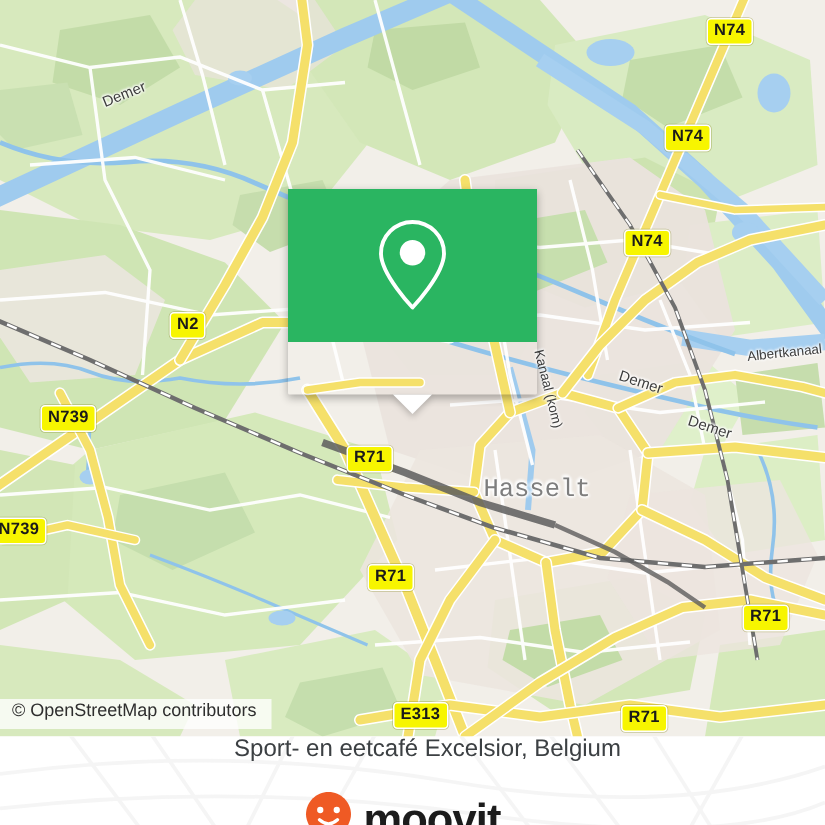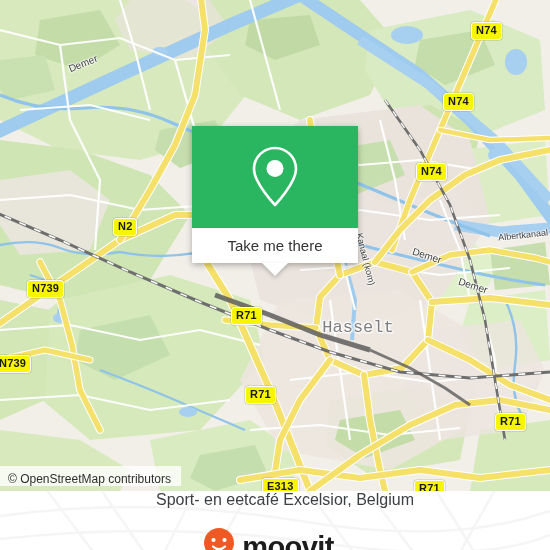--- a/index.html
+++ b/index.html
@@ -35,21 +35,20 @@
     border-radius: 3px;
     color: #1a1a1a;
     font-size: 11px;
     font-weight: bold;
     line-height: 13px;
     padding: 1px 4px 2px 4px;
     letter-spacing: 0.2px;
     box-shadow: 0 0 0 0.5px rgba(120,120,0,0.35);
     white-space: nowrap;
     font-family: "Liberation Sans", sans-serif;
-    margin-top: 10px;
   }
   
   .placelabel {
     position: absolute;
     color: #7e7e7e;
     font-size: 17px;
     font-family: Liberation Mono, monospace;
     white-space: nowrap;
     text-shadow:
       1px 0 2px #fff, -1px 0 2px #fff, 0 1px 2px #fff, 0 -1px 2px #fff,
@@ -96,21 +95,21 @@
     border-right: 13px solid transparent;
     border-top: 13px solid #ffffff;
     filter: drop-shadow(0 2px 2px rgba(0,0,0,0.22));
   }
   
   #attrib {
     position: absolute;
     left: 0; top: 466px;
     height: 20px;
     padding: 0 10px 0 8px;
-    display: flex; align-items: flex-end;
+    display: flex; align-items: flex-start;
     background: rgba(255,255,255,0.78);
     color: #2e2e2e;
     font-size: 12px;
     font-family: "Liberation Sans", sans-serif;
     white-space: nowrap;
   }
   
   #footer {
     position: absolute;
     left: 0; top: 491px;
@@ -333,23 +332,20 @@
     <div class="shield" style="left:495px; top:403px;">R71</div>
     <div class="shield" style="left:414px; top:470px;">R71</div>
 
     <div id="callout">
       <div id="callout-head">
         <svg width="56" height="66" viewBox="0 0 56 66">
           <path d="M28 4 C16.4 4 7 13.4 7 25 C7 39 28 61 28 61 C28 61 49 39 49 25 C49 13.4 39.6 4 28 4 Z" fill="none" stroke="#ffffff" stroke-width="2.6" stroke-linejoin="round"></path>
           <circle cx="28" cy="24.5" r="8.5" fill="#ffffff"></circle>
         </svg>
       </div>
-      <div id="callout-foot">
-        <span>Take me there</span>
-      </div>
       <div id="callout-tail"></div>
     </div>
 
     <div id="attrib">
       <span>© OpenStreetMap contributors</span>
     </div>
 
   </div>
 
   <div id="footer">

